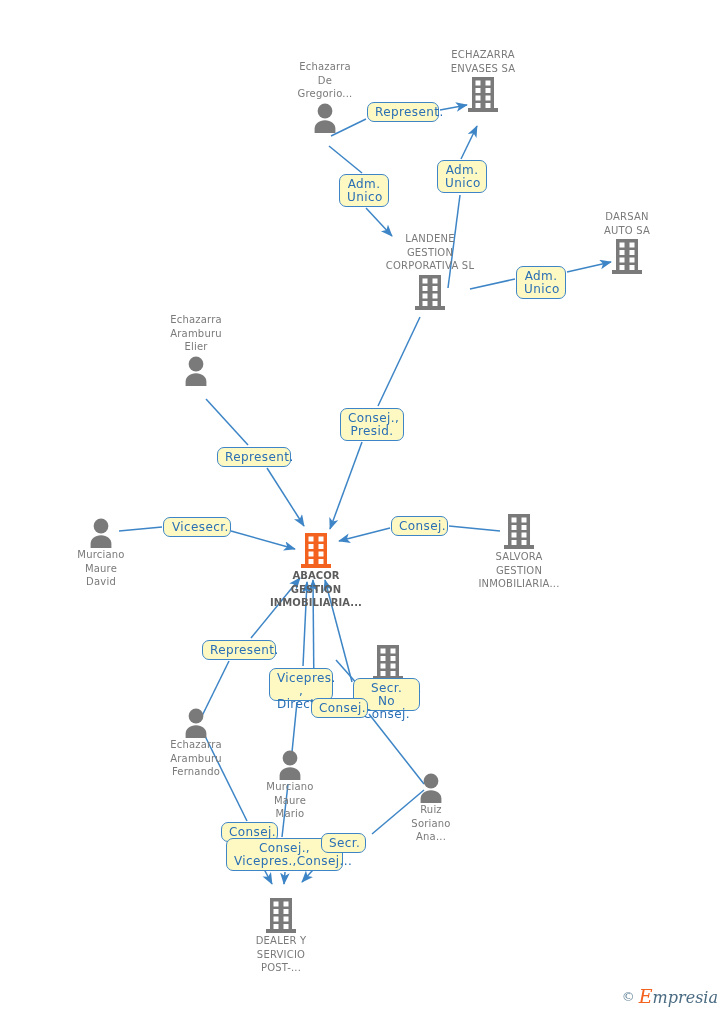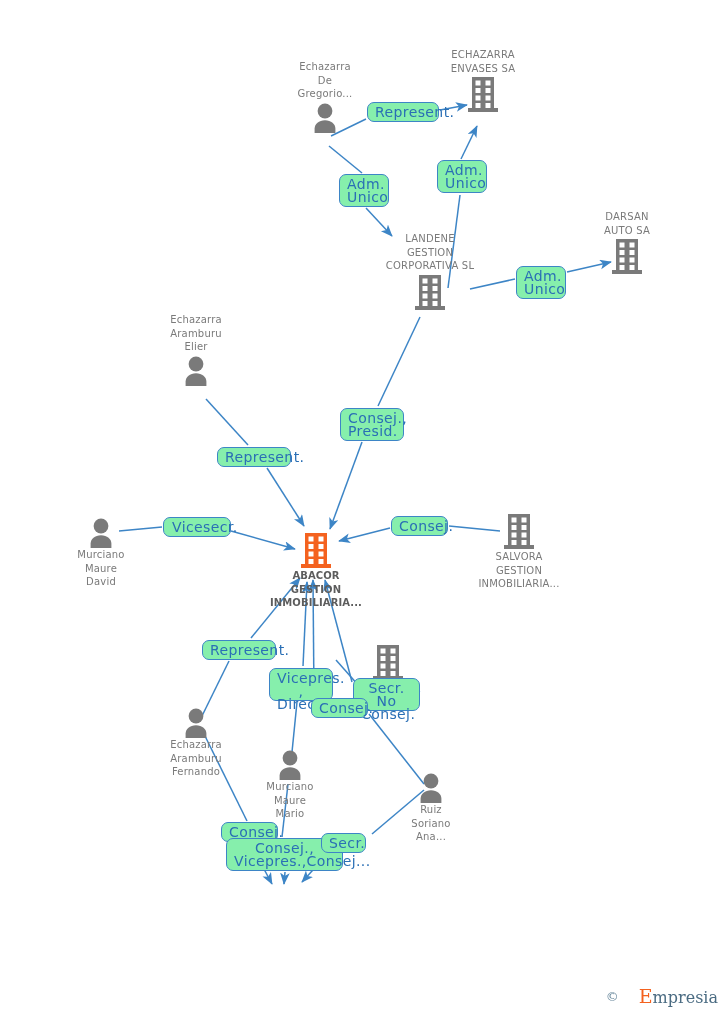--- a/index.html
+++ b/index.html
@@ -21,39 +21,39 @@
   }
   .node.company .caption{color:#7a7a7a;}
   .node.focus .caption{color:#5c5c5c;font-weight:bold;font-size:10px;letter-spacing:.1px;}
   .node.caption-above .caption{margin-bottom:2px;}
 
   
   .badge{
     position:absolute;
     border:1.4px solid #3d85c6;
     border-radius:7px;
-    background:#86efac;
+    background:#fef9c3;
     color:#2a6fb5;
-    font-size:14px;
+    font-size:12px;
     line-height:13px;
     padding:3px 7px;
     text-align:center;
     white-space:pre-line;
     box-sizing:border-box;
     letter-spacing:.4px;
   }
 
   
   #watermark{
     position:absolute;right:10px;bottom:8px;
     display:flex;align-items:center;gap:4px;
     font-size:15px;color:#4a6b82;
   }
   #watermark .c-mark{font-size:13px;color:#6b8a9e;}
-  #watermark .brand{font-family:"DejaVu Serif",serif;font-size:16px;color:#4a6b82;margin-left:16px;}
+  #watermark .brand{font-family:"DejaVu Serif",serif;font-style:italic;font-size:16px;color:#4a6b82;}
   #watermark .brand .cap{color:#f4621f;font-size:19px;}
 </style>
 </head>
 <body>
 
 <div id="graph">
 
   <svg class="edges" viewBox="0 0 728 1015" xmlns="http://www.w3.org/2000/svg">
     <defs>
       <marker id="arw" markerWidth="9" markerHeight="9" refX="7.4" refY="3.2" orient="auto" markerUnits="strokeWidth">
@@ -266,20 +266,39 @@
 Mario</span>
     </div>
     <div class="node person" style="left: 431px; top: 773px;">
       <span class="glyph"><svg width="28" height="30" viewBox="0 0 28 30" xmlns="http://www.w3.org/2000/svg">
           <circle cx="14" cy="8" r="7.4" fill="#7a7a7a"></circle>
           <path d="M14 17.2c-6.1 0-10.4 3.7-10.4 8.4V30h20.8v-4.4c0-4.7-4.3-8.4-10.4-8.4z" fill="#7a7a7a"></path>
         </svg></span>
       <span class="caption">Ruiz
 Soriano
 Ana...</span>
+    </div>
+    <div class="node company" style="left: 281px; top: 898px;">
+      <span class="glyph"><svg width="30" height="36" viewBox="0 0 30 36" xmlns="http://www.w3.org/2000/svg">
+          <rect x="4" y="0" width="22" height="31" fill="#7a7a7a"></rect>
+          <rect x="0" y="31" width="30" height="4" fill="#7a7a7a"></rect>
+          <g fill="#ffffff">
+            <rect x="7.5" y="3.5" width="5" height="5"></rect>
+            <rect x="17.5" y="3.5" width="5" height="5"></rect>
+            <rect x="7.5" y="11" width="5" height="5"></rect>
+            <rect x="17.5" y="11" width="5" height="5"></rect>
+            <rect x="7.5" y="18.5" width="5" height="5"></rect>
+            <rect x="17.5" y="18.5" width="5" height="5"></rect>
+            <rect x="7.5" y="26" width="5" height="5"></rect>
+            <rect x="17.5" y="26" width="5" height="5"></rect>
+          </g>
+        </svg></span>
+      <span class="caption">DEALER Y
+SERVICIO
+POST-...</span>
     </div>
     <div class="badge" style="left: 367px; top: 102px; width: 72px; height: 20px;">Represent.</div>
     <div class="badge" style="left: 339px; top: 174px; width: 50px; height: 33px;">Adm.
 Unico</div>
     <div class="badge" style="left: 437px; top: 160px; width: 50px; height: 33px;">Adm.
 Unico</div>
     <div class="badge" style="left: 516px; top: 266px; width: 50px; height: 33px;">Adm.
 Unico</div>
     <div class="badge" style="left: 340px; top: 408px; width: 64px; height: 33px;">Consej.,
 Presid.</div>

